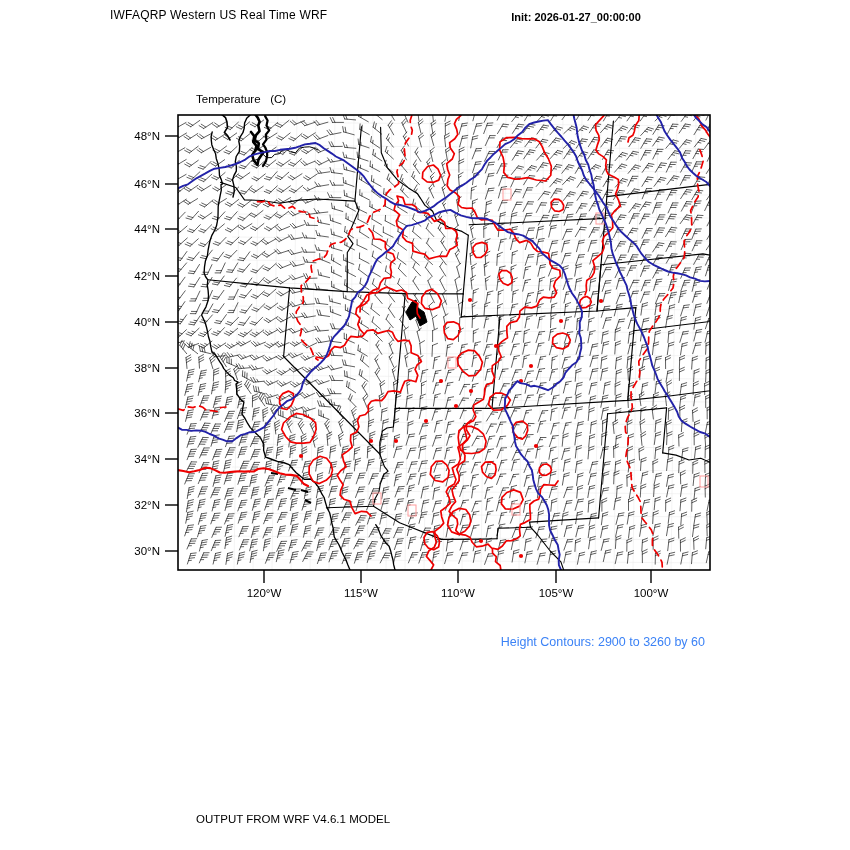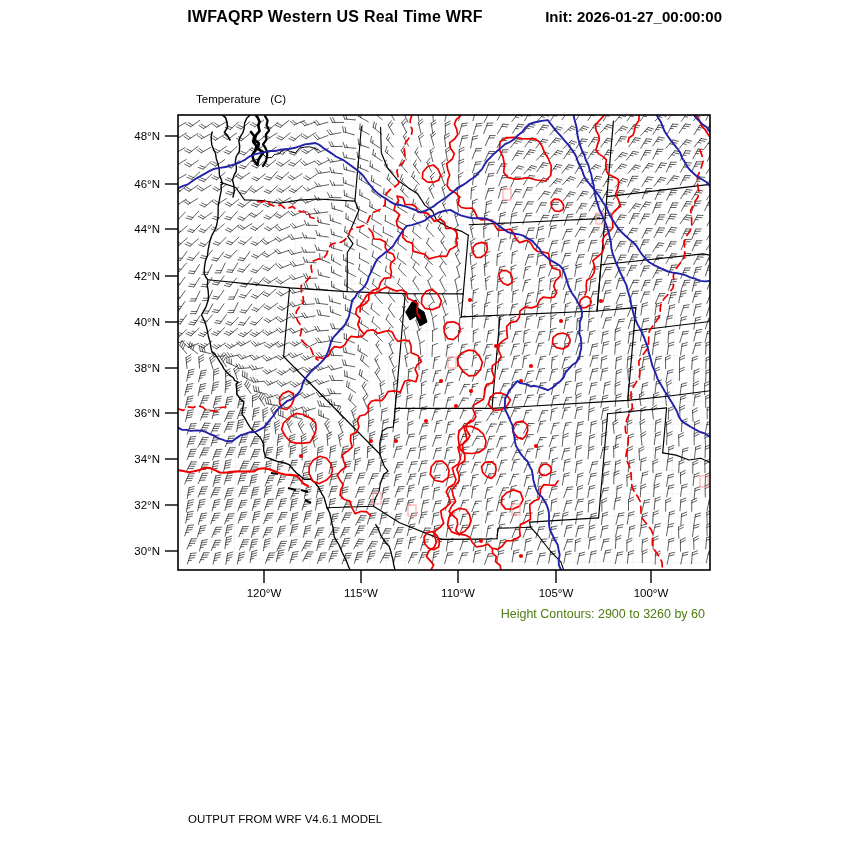--- a/index.html
+++ b/index.html
@@ -1,26 +1,26 @@
 <!DOCTYPE html>
 <html><head>
 <meta charset="utf-8">
 <style>
   html,body{margin:0;padding:0;background:#ffffff;}
   .page{position:relative;width:850px;height:850px;background:#fff;overflow:hidden;
         font-family:"Liberation Sans","DejaVu Sans",sans-serif;color:#000;}
-  .title{position:absolute;left:110px;top:8px;width:450px;text-align:center;
-         font-size:16px;font-weight:bold;letter-spacing:0.2px;}
-  .times{position:absolute;right:128px;top:10px;width:260px;text-align:right;font-size:15px;line-height:14px;}
+  .title{position:absolute;left:110px;top:8px;width:450px;
+         font-size:12px;font-weight:normal;letter-spacing:0.2px;}
+  .times{position:absolute;right:144px;top:10px;width:260px;text-align:center;font-size:11px;line-height:14px;}
   .times .init{font-weight:bold;}
   .legend{position:absolute;left:196px;top:63px;font-size:11.5px;line-height:14.5px;white-space:pre;}
   .cap{position:absolute;right:145px;text-align:right;font-size:12.5px;width:420px;}
   .cap-h{top:607px;}
   .cap-t{top:632px;}
-  .footer{position:absolute;left:188px;top:812px;font-size:11.5px;line-height:14.5px;}
+  .footer{position:absolute;left:196px;top:812px;font-size:11.5px;line-height:14.5px;}
   svg#map-svg{position:absolute;left:0;top:0;}
   .ticklab{font-size:11.5px;fill:#000;}
 </style>
 </head>
 <body>
 
 <div class="page">
   <div class="title">IWFAQRP Western US Real Time WRF</div>
   <div class="times">
     <div class="init"><span>Init:</span> <span>2026-01-27_00:00:00</span></div>
@@ -245,17 +245,17 @@
         <text x="361" y="597" text-anchor="middle" class="ticklab">115°W</text>
         <line x1="458" y1="570" x2="458" y2="583" stroke="#000" stroke-width="1.4"></line>
         <text x="458" y="597" text-anchor="middle" class="ticklab">110°W</text>
         <line x1="556" y1="570" x2="556" y2="583" stroke="#000" stroke-width="1.4"></line>
         <text x="556" y="597" text-anchor="middle" class="ticklab">105°W</text>
         <line x1="651" y1="570" x2="651" y2="583" stroke="#000" stroke-width="1.4"></line>
         <text x="651" y="597" text-anchor="middle" class="ticklab">100°W</text>
       </g>
     </svg>
 
-  <div class="cap cap-h" style="color: #4d7c0f;">Height Contours: 2900 to 3260 by 60</div>
+  <div class="cap cap-h" style="color: #3b82f6; margin-top: 28px;">Height Contours: 2900 to 3260 by 60</div>
   <div class="footer">
     <div>OUTPUT FROM WRF V4.6.1 MODEL</div>
   </div>
 </div>
 
 </body></html>

